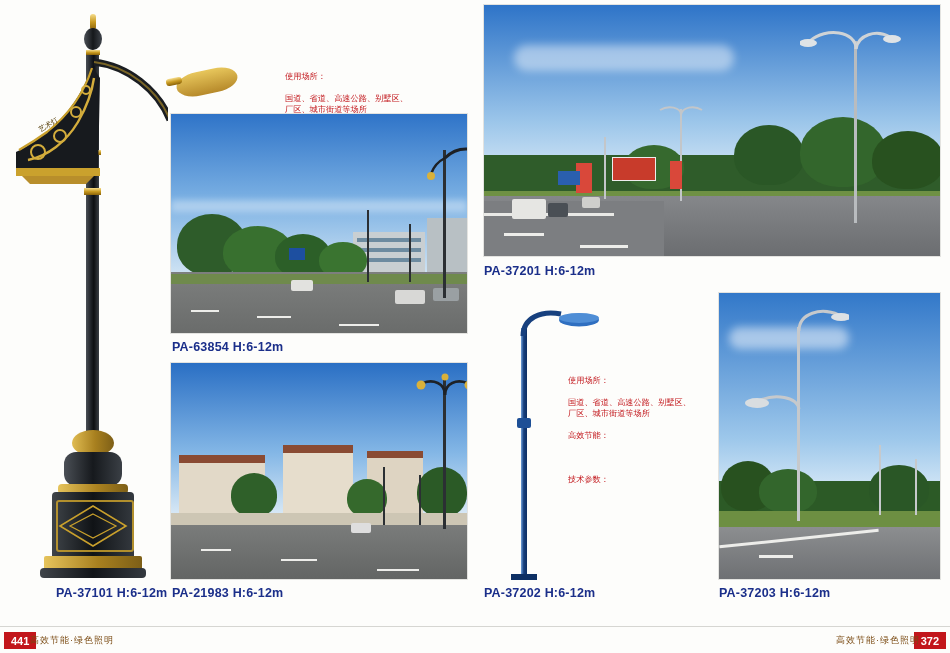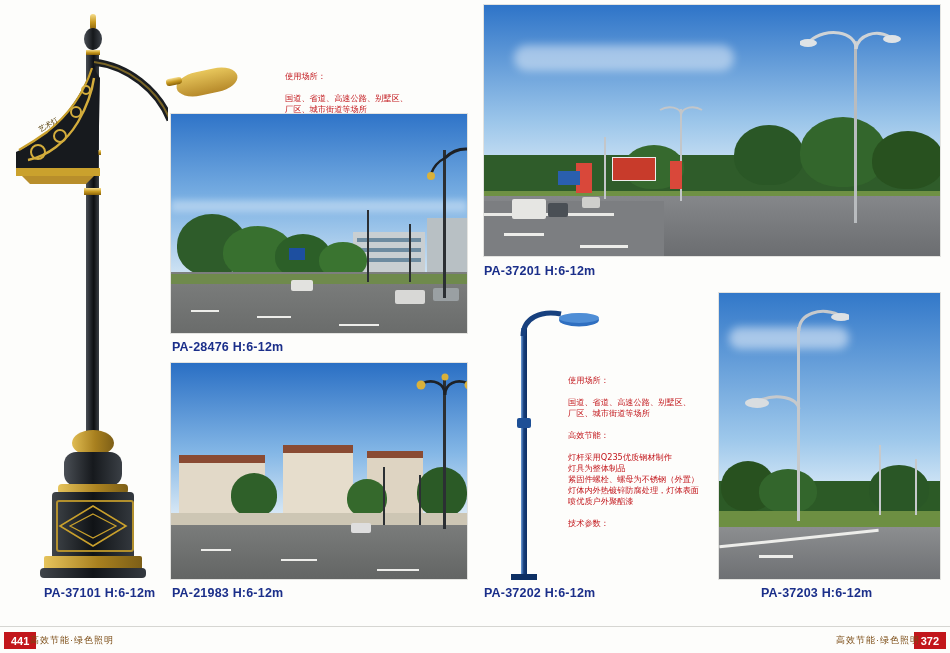--- a/index.html
+++ b/index.html
@@ -80,21 +80,21 @@
     <div class="base" style="left:52px;top:492px;width:82px;height:66px;background:linear-gradient(90deg,#3f4449,#101316 50%,#34393f);border-radius:4px 4px 0 0;"></div>
     <div class="base" style="left:56px;top:500px;width:74px;height:48px;border:2px solid #c9a02c;border-radius:3px;opacity:.85;"></div>
     <svg style="position:absolute;left:56px;top:504px;" width="74" height="44">
       <path d="M37 2 L70 22 L37 42 L4 22 Z" stroke="#c9a02c" stroke-width="1.6" fill="none"></path>
       <path d="M37 10 L60 22 L37 34 L14 22 Z" stroke="#c9a02c" stroke-width="1.2" fill="none"></path>
     </svg>
     <div class="base" style="left:44px;top:556px;width:98px;height:14px;background:linear-gradient(90deg,#e6c45c,#a8801f 55%,#7d5f17);border-radius:2px;"></div>
     <div class="base" style="left:40px;top:568px;width:106px;height:10px;background:linear-gradient(90deg,#3f4449,#121519 50%,#34393f);"></div>
   </div>
 
-  <div class="cap" style="left:44px;top:586px;text-align:right;">PA-37101 H:6-12m</div>
+  <div class="cap" style="left:56px;top:586px;text-align:right;">PA-37101 H:6-12m</div>
 
   <div class="spec" style="left:285px;top:60px;width:160px;">
     <span>使用场所：</span><br>
     <span>国道、省道、高速公路、别墅区、
 厂区、城市街道等场所</span>
   </div>
 
   <div class="photo" style="left:170px;top:113px;width:298px;height:221px;">
     <div class="sky" style="height:160px;background:linear-gradient(180deg,#2f74c8,#7db2e4 55%,#cfe3f3);"></div>
     <div style="position:absolute;left:0;top:86px;width:100%;height:12px;background:rgba(255,255,255,.35);filter:blur(3px);"></div>
@@ -120,21 +120,21 @@
     <svg style="position:absolute;left:252px;top:28px;" width="80" height="40">
       <path d="M22 16 C34 4 52 4 64 16" stroke="#1d2126" stroke-width="3" fill="none"></path>
       <path d="M22 16 C14 20 10 26 8 32" stroke="#1d2126" stroke-width="2.5" fill="none"></path>
       <circle cx="8" cy="34" r="4" fill="#d9b13a"></circle>
       <circle cx="64" cy="18" r="4" fill="#d9b13a"></circle>
     </svg>
     <div class="lampmini" style="left:196px;top:96px;height:72px;"></div>
     <div class="lampmini" style="left:238px;top:110px;height:58px;"></div>
     <div class="sign" style="left:118px;top:134px;width:16px;height:12px;background:#1d4fa0;"></div>
   </div>
-  <div class="cap" style="left:172px;top:340px;">PA-28476 H:6-12m</div>
+  <div class="cap" style="left:172px;top:340px;">PA-63854 H:6-12m</div>
 
   <div class="photo" style="left:170px;top:362px;width:298px;height:218px;">
     <div class="sky" style="height:150px;background:linear-gradient(180deg,#2a6fc4,#84b7e6 60%,#d6e7f5);"></div>
     <div class="bld" style="left:8px;top:96px;width:86px;height:58px;background:#e2d9c8;"></div>
     <div class="bld" style="left:8px;top:92px;width:86px;height:8px;background:#8a4b33;"></div>
     <div class="bld" style="left:112px;top:86px;width:70px;height:66px;background:#e6ddcc;"></div>
     <div class="bld" style="left:112px;top:82px;width:70px;height:8px;background:#8a4b33;"></div>
     <div class="bld" style="left:196px;top:92px;width:56px;height:60px;background:#ded4c2;"></div>
     <div class="bld" style="left:196px;top:88px;width:56px;height:7px;background:#8a4b33;"></div>
     <div class="tree" style="left:60px;top:110px;width:46px;height:44px;background:#2f6029;"></div>
@@ -209,25 +209,21 @@
     </svg>
     <div style="position:absolute;left:16px;top:284px;width:26px;height:6px;background:#0d2f63;"></div>
   </div>
   <div class="cap" style="left:484px;top:586px;">PA-37202 H:6-12m</div>
 
   <div class="spec" style="left:568px;top:364px;width:160px;">
     <span>使用场所：</span><br>
     <span>国道、省道、高速公路、别墅区、
 厂区、城市街道等场所</span><br>
     <span>高效节能：</span><br>
-    <span>灯杆采用Q235优质钢材制作
-灯具为整体制品
-紧固件螺栓、螺母为不锈钢（外置）
-灯体内外热镀锌防腐处理，灯体表面
-喷优质户外聚酯漆</span><br>
+    <br>
     <span>技术参数：</span><br>
   </div>
 
   <div class="photo" style="left:718px;top:292px;width:223px;height:288px;">
     <div class="sky" style="height:210px;background:linear-gradient(180deg,#3278c9,#9ec8eb 70%,#e2eff9);"></div>
     <div style="position:absolute;left:10px;top:34px;width:120px;height:22px;background:rgba(255,255,255,.5);border-radius:12px;filter:blur(4px);"></div>
     <div style="position:absolute;left:0;top:188px;width:100%;height:34px;background:#2c5a26;"></div>
     <div class="tree" style="left:2px;top:168px;width:54px;height:50px;background:#28511f;"></div>
     <div class="tree" style="left:40px;top:176px;width:58px;height:44px;background:#33662c;"></div>
     <div class="tree" style="left:150px;top:172px;width:60px;height:48px;background:#2a5726;"></div>
@@ -241,21 +237,21 @@
       <path d="M50 26 C50 8 72 2 90 10" stroke="#c6c9cc" stroke-width="3" fill="none"></path>
       <ellipse cx="92" cy="12" rx="10" ry="4" fill="#dde1e4"></ellipse>
     </svg>
     <svg style="position:absolute;left:22px;top:96px;" width="70" height="34">
       <path d="M58 20 C56 8 34 4 18 12" stroke="#c6c9cc" stroke-width="3" fill="none"></path>
       <ellipse cx="16" cy="14" rx="12" ry="5" fill="#d9dde0"></ellipse>
     </svg>
     <div class="lampmini" style="left:160px;top:152px;height:70px;background:#c6c9cc;"></div>
     <div class="lampmini" style="left:196px;top:166px;height:56px;background:#c6c9cc;"></div>
   </div>
-  <div class="cap" style="left:761px;top:586px;">PA-37203 H:6-12m</div>
+  <div class="cap" style="left:719px;top:586px;">PA-37203 H:6-12m</div>
 
   <div style="position:absolute;left:0;bottom:26px;width:100%;height:1px;background:#d6d6d2;"></div>
   <div class="folio" style="left:4px;">441</div>
   <div class="foottxt" style="left:30px;">高效节能·绿色照明</div>
   <div class="folio" style="right:4px;">372</div>
   <div class="foottxt" style="right:30px;">高效节能·绿色照明</div>
 
 </div>
 
 </body></html>

